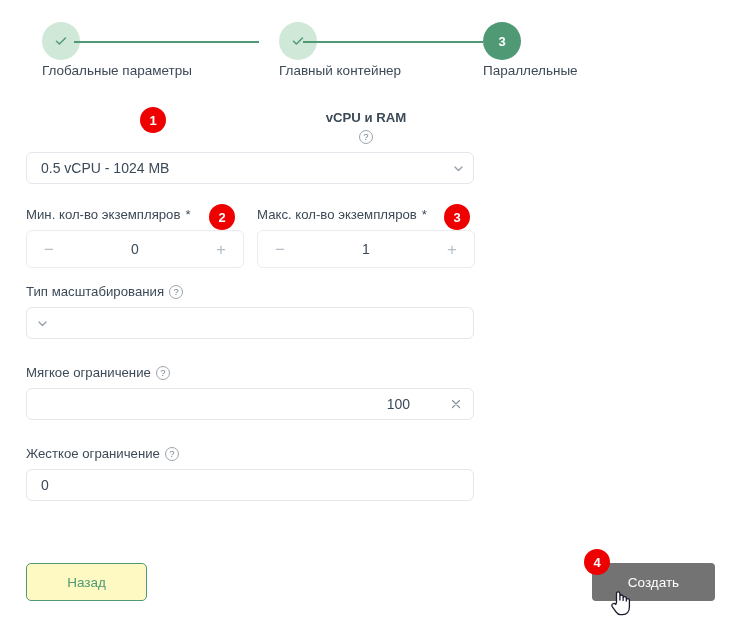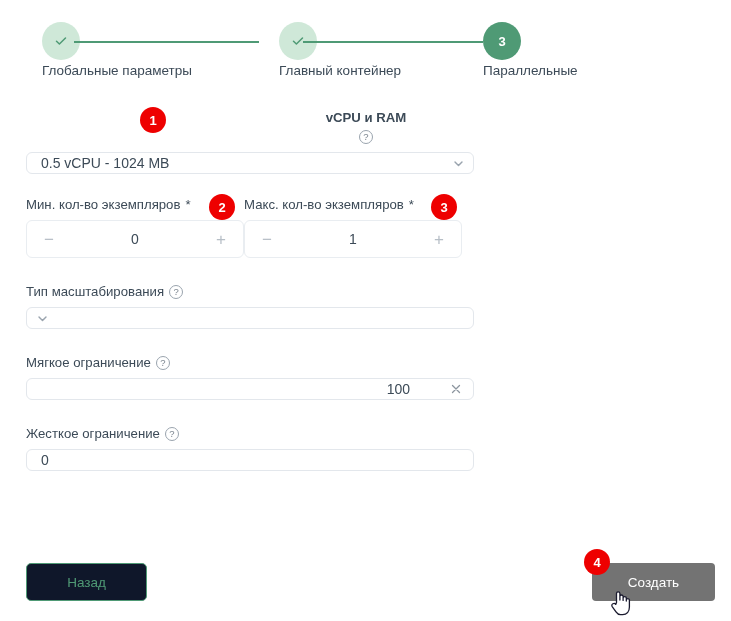--- a/index.html
+++ b/index.html
@@ -106,21 +106,21 @@
     font-weight: bold;
     display: flex;
     align-items: center;
     justify-content: center;
     font-family: "Liberation Sans", sans-serif;
     z-index: 6;
   }
 
   .control {
     position: relative;
-    height: 22px;
+    height: 32px;
     border: 1px solid #e3e7ec;
     border-radius: 6px;
     background: #fff;
     display: flex;
     align-items: center;
   }
   .control .val {
     font-size: 14px;
     color: #3c4a57;
     padding-left: 14px;
@@ -138,21 +138,21 @@
   .clear {
     width: 34px;
     display: flex;
     align-items: center;
     justify-content: center;
     color: #8c959f;
     font-size: 15px;
   }
 
   
-  .num-row { display: flex; gap: 0; }
+  .num-row { display: flex; gap: 13px; }
   .num-col { width: 218px; }
   .num-ctrl {
     height: 38px;
     border: 1px solid #e9edf1;
     border-radius: 6px;
     background: #fff;
     display: flex;
     align-items: center;
   }
   .num-btn {
@@ -174,21 +174,21 @@
 
   
   .btn-back {
     position: absolute;
     left: 26px;
     top: 563px;
     width: 121px;
     height: 38px;
     border: 1.5px solid #4f9a75;
     border-radius: 5px;
-    background: #0f172a;
+    background: #fef9c3;
     color: #4f9a75;
     font-size: 13.5px;
     display: flex;
     align-items: center;
     justify-content: center;
   }
   .btn-create {
     position: absolute;
     left: 592px;
     top: 563px;
@@ -286,21 +286,21 @@
         <span class="badge" style="left:187px; top:-3px;">3</span>
       </div>
       <div class="num-ctrl">
         <span class="num-btn">−</span>
         <span class="num-val">1</span>
         <span class="num-btn">+</span>
       </div>
     </div>
   </div>
 
-  <div class="field" style="margin-top:26px;">
+  <div class="field" style="margin-top:16px;">
     <div class="flabel">
       <span>Тип масштабирования</span>
       <span class="help-icon">?</span>
     </div>
     <div class="control" style="width:448px;">
       <span class="chev">
         <svg width="13" height="13" viewBox="0 0 13 13">
             <path d="M3 5 L6.5 8.6 L10 5" fill="none" stroke="#9aa4ae" stroke-width="1.4" stroke-linecap="round" stroke-linejoin="round"></path>
           </svg>
       </span>

